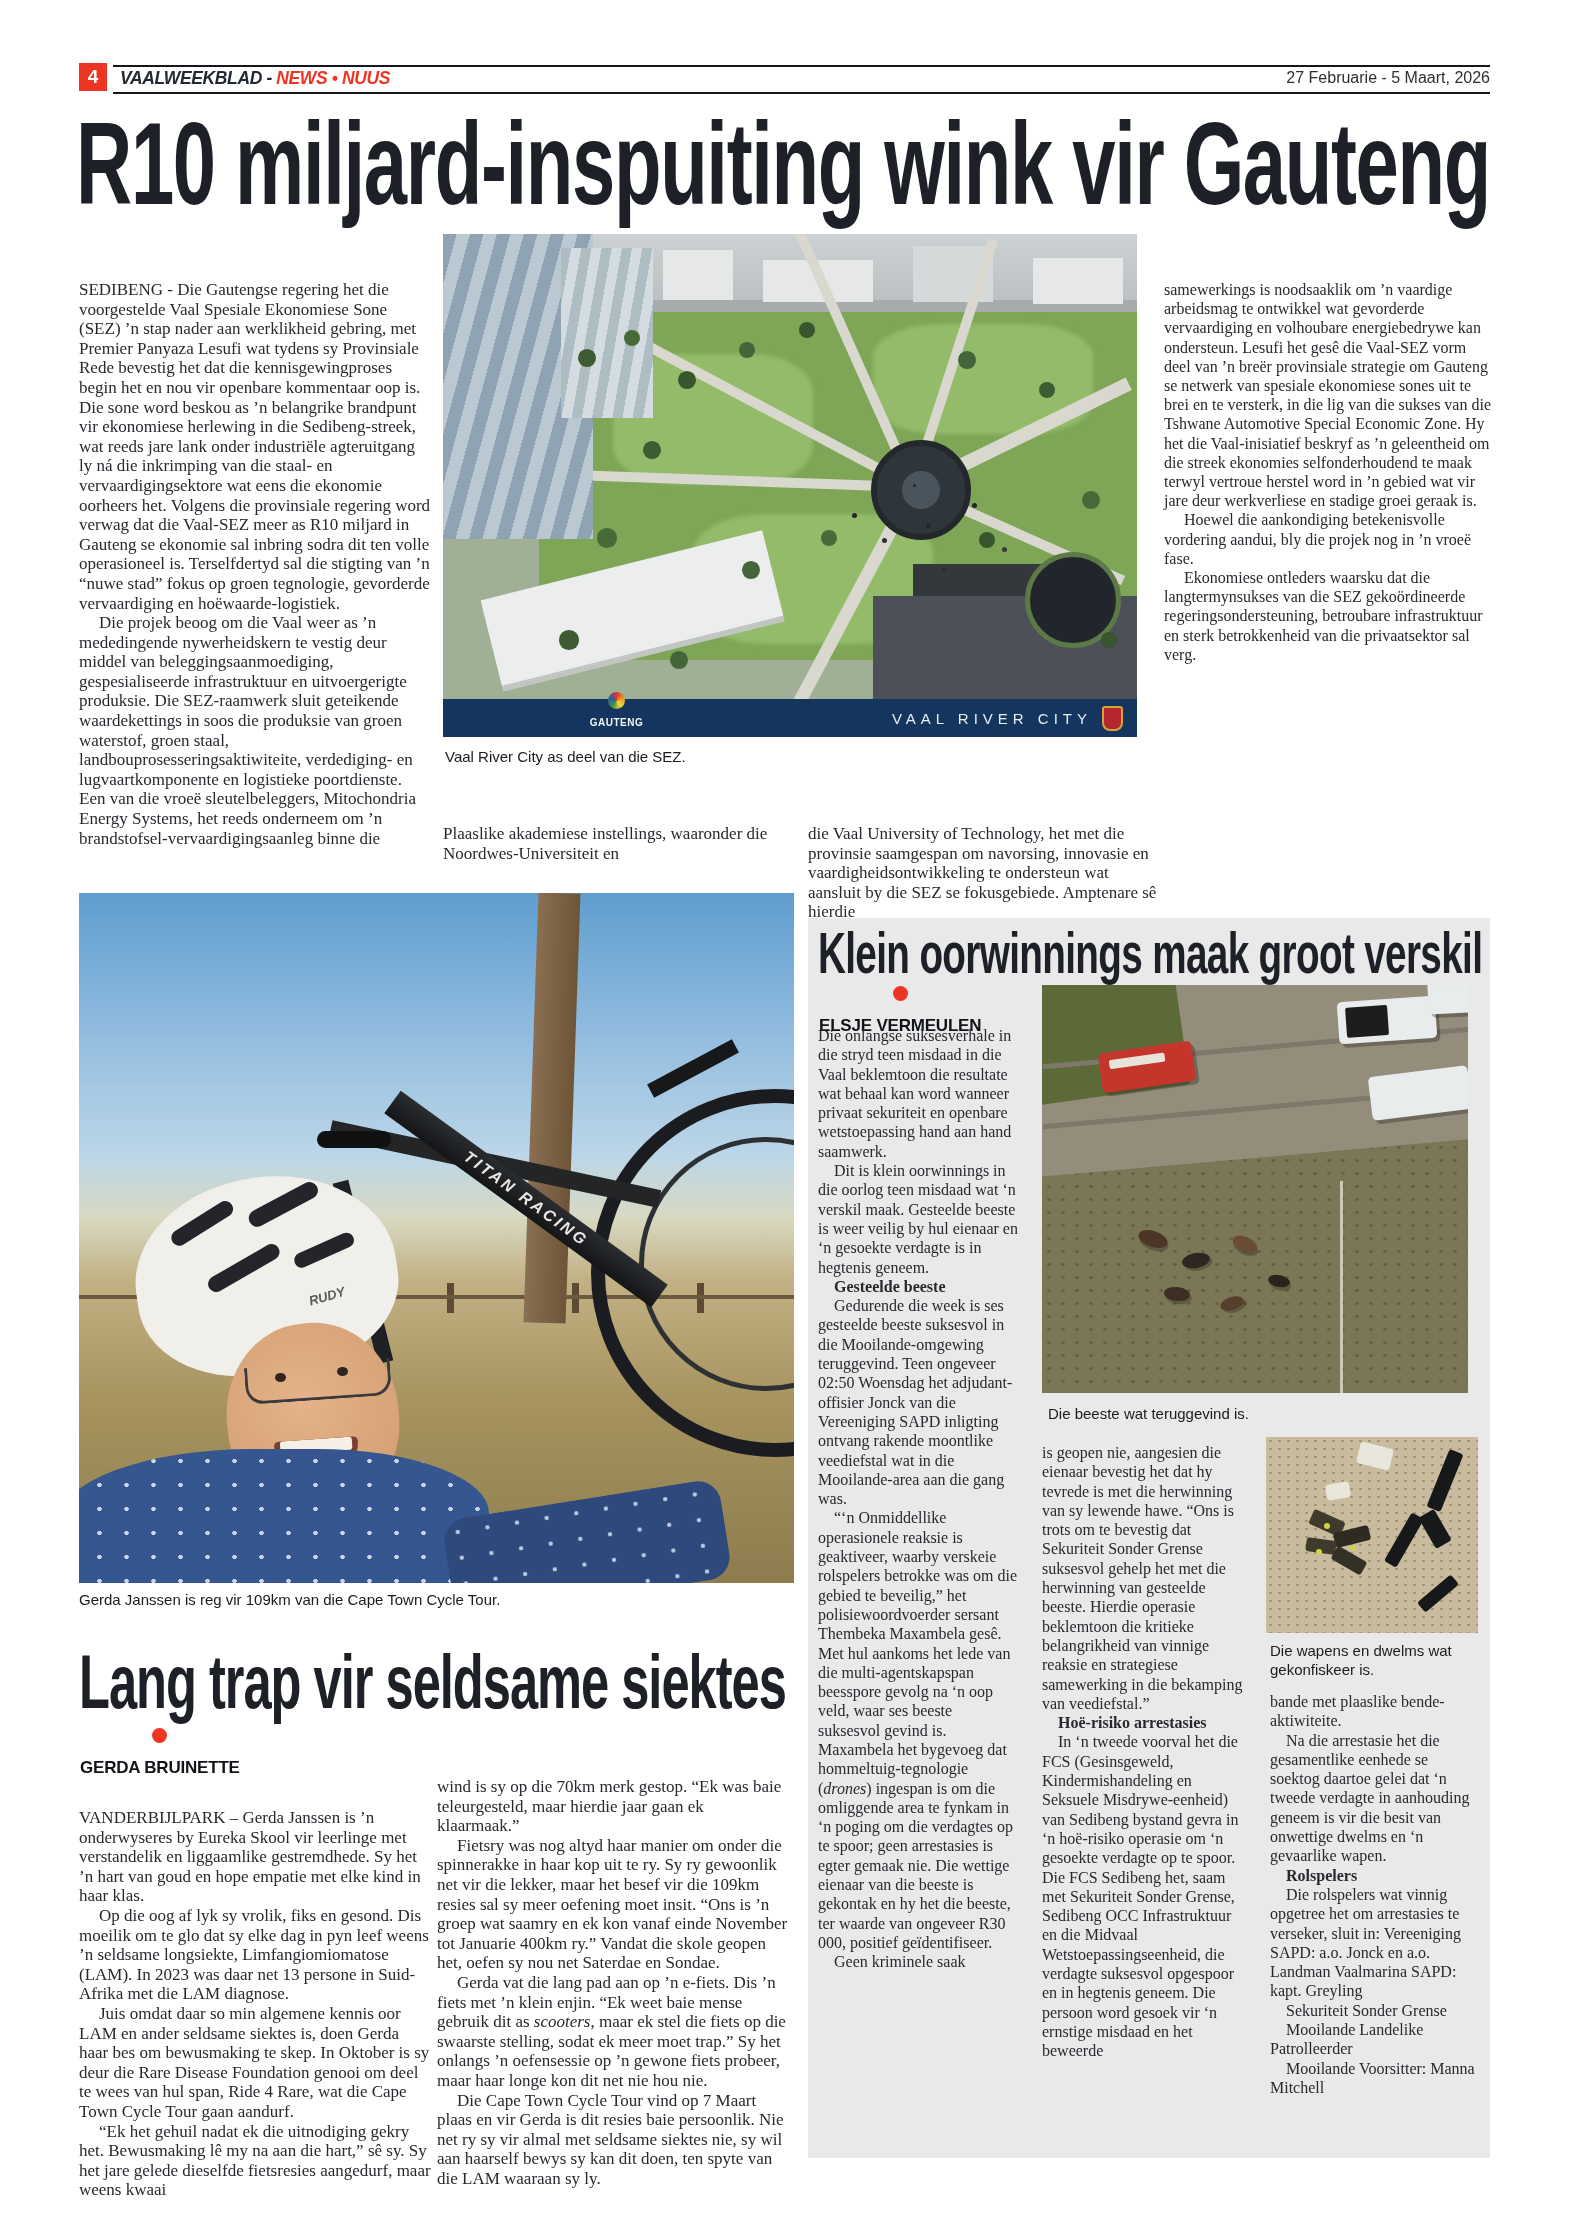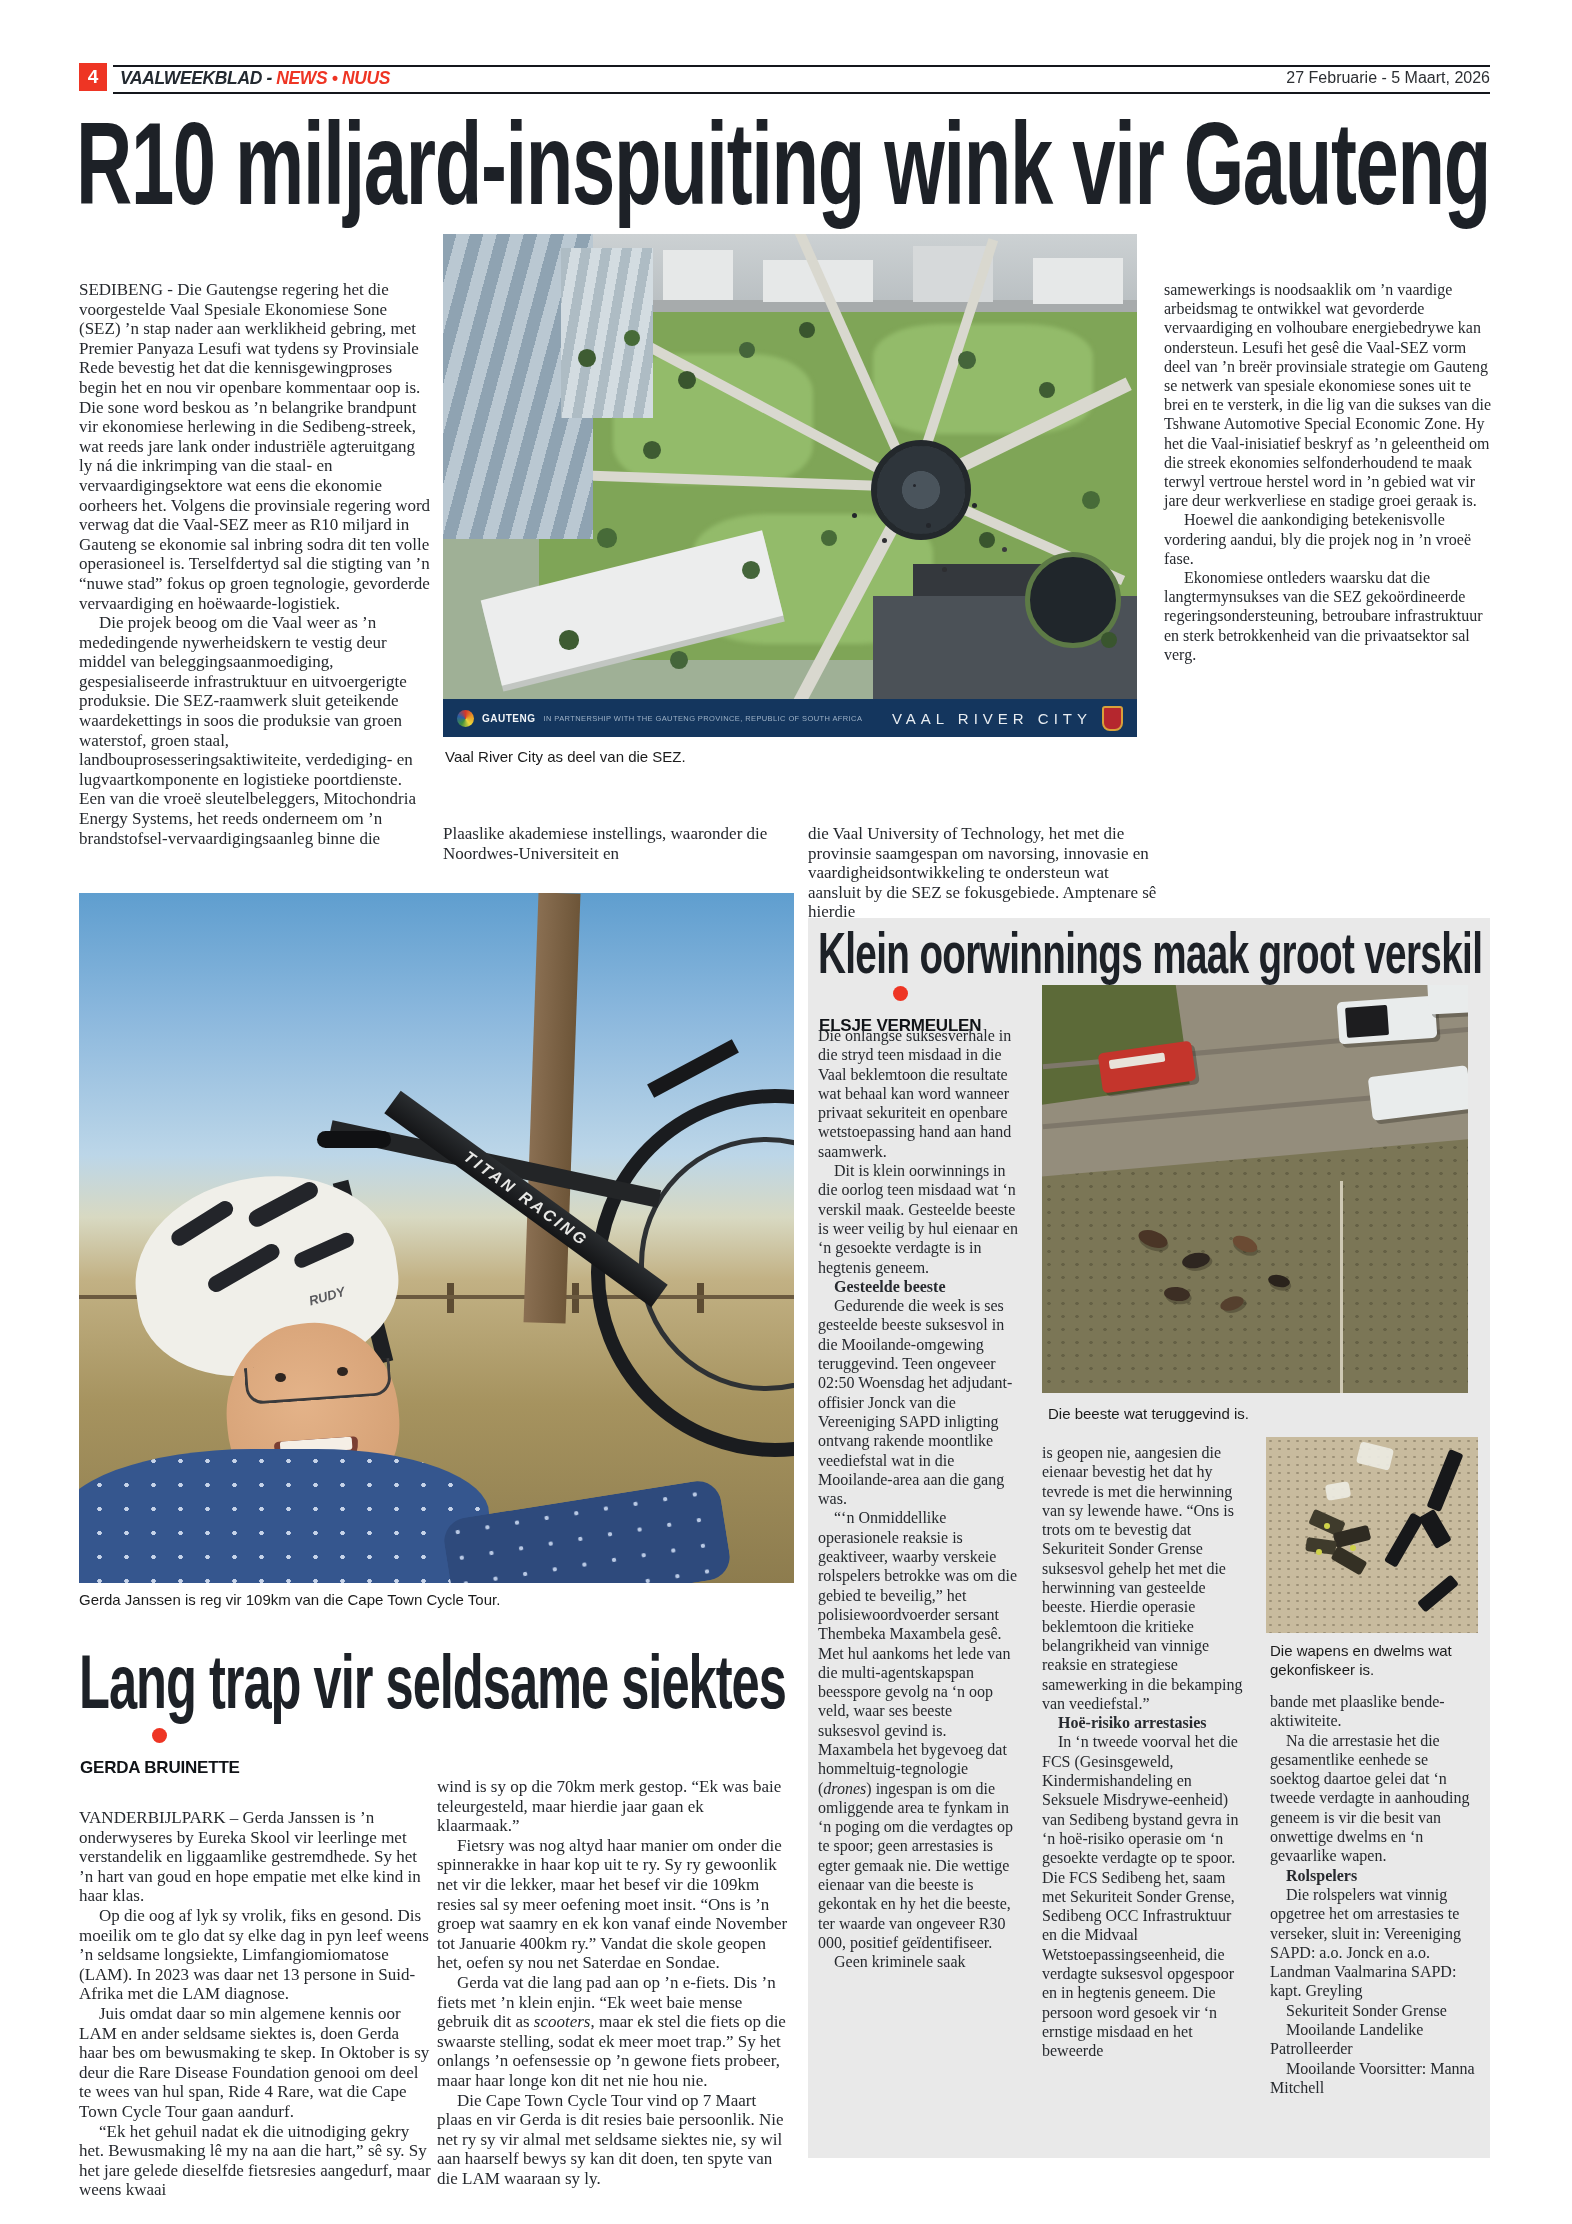--- a/index.html
+++ b/index.html
@@ -74,21 +74,21 @@
      300px 112px 0 4px #44653a,205px 212px 0 5px #3e5c32,160px 300px 0 6px #476b38,
      360px 92px 0 4px #39552e,520px 122px 0 5px #44653a,600px 152px 0 4px #3e5c32,
      644px 262px 0 5px #476b38,540px 302px 0 4px #39552e,304px 332px 0 5px #44653a,
      382px 300px 0 4px #476b38,122px 402px 0 6px #3e5c32,232px 422px 0 5px #44653a,
      662px 402px 0 4px #39552e;}
   .ppl{position:absolute;left:470px;top:250px;width:3px;height:3px;border-radius:50%;background:#23262b;
      box-shadow:14px 40px 0 1px #23262b,-30px 55px 0 1px #2e2e31,60px 20px 0 1px #23262b,
      90px 64px 0 1px #3a3a3d,-60px 30px 0 1px #23262b,30px 84px 0 1px #2e2e31;}
   .aer-bar{position:absolute;left:0;bottom:0;width:100%;height:38px;background:#14365e;
      display:flex;align-items:center;justify-content:space-between;padding:0 14px;box-sizing:border-box;}
-  .aer-bar-left{display:flex;align-items:center;gap:8px;}
+  .aer-bar-left{display:flex;align-items:center;gap:8px;flex-direction:column;}
   .glogo{width:17px;height:17px;border-radius:50%;
      background:conic-gradient(#d5372b,#e89a27,#ecd93c,#3f8f3d,#2b5ea8,#d5372b);}
   .gname{font-family:"Liberation Sans",sans-serif;font-weight:700;font-size:10px;color:#f2f5f8;letter-spacing:.5px;}
   .gpart{font-family:"Liberation Sans",sans-serif;font-size:7.5px;color:#9db1c6;letter-spacing:.4px;}
   .aer-bar-right{display:flex;align-items:center;gap:10px;}
   .vrc{font-family:"Liberation Sans",sans-serif;font-size:15px;letter-spacing:5px;color:#e8edf2;}
   .shield{width:17px;height:21px;background:#b5272e;border:2px solid #d8a13a;
      border-radius:3px 3px 8px 8px;}
 
   

